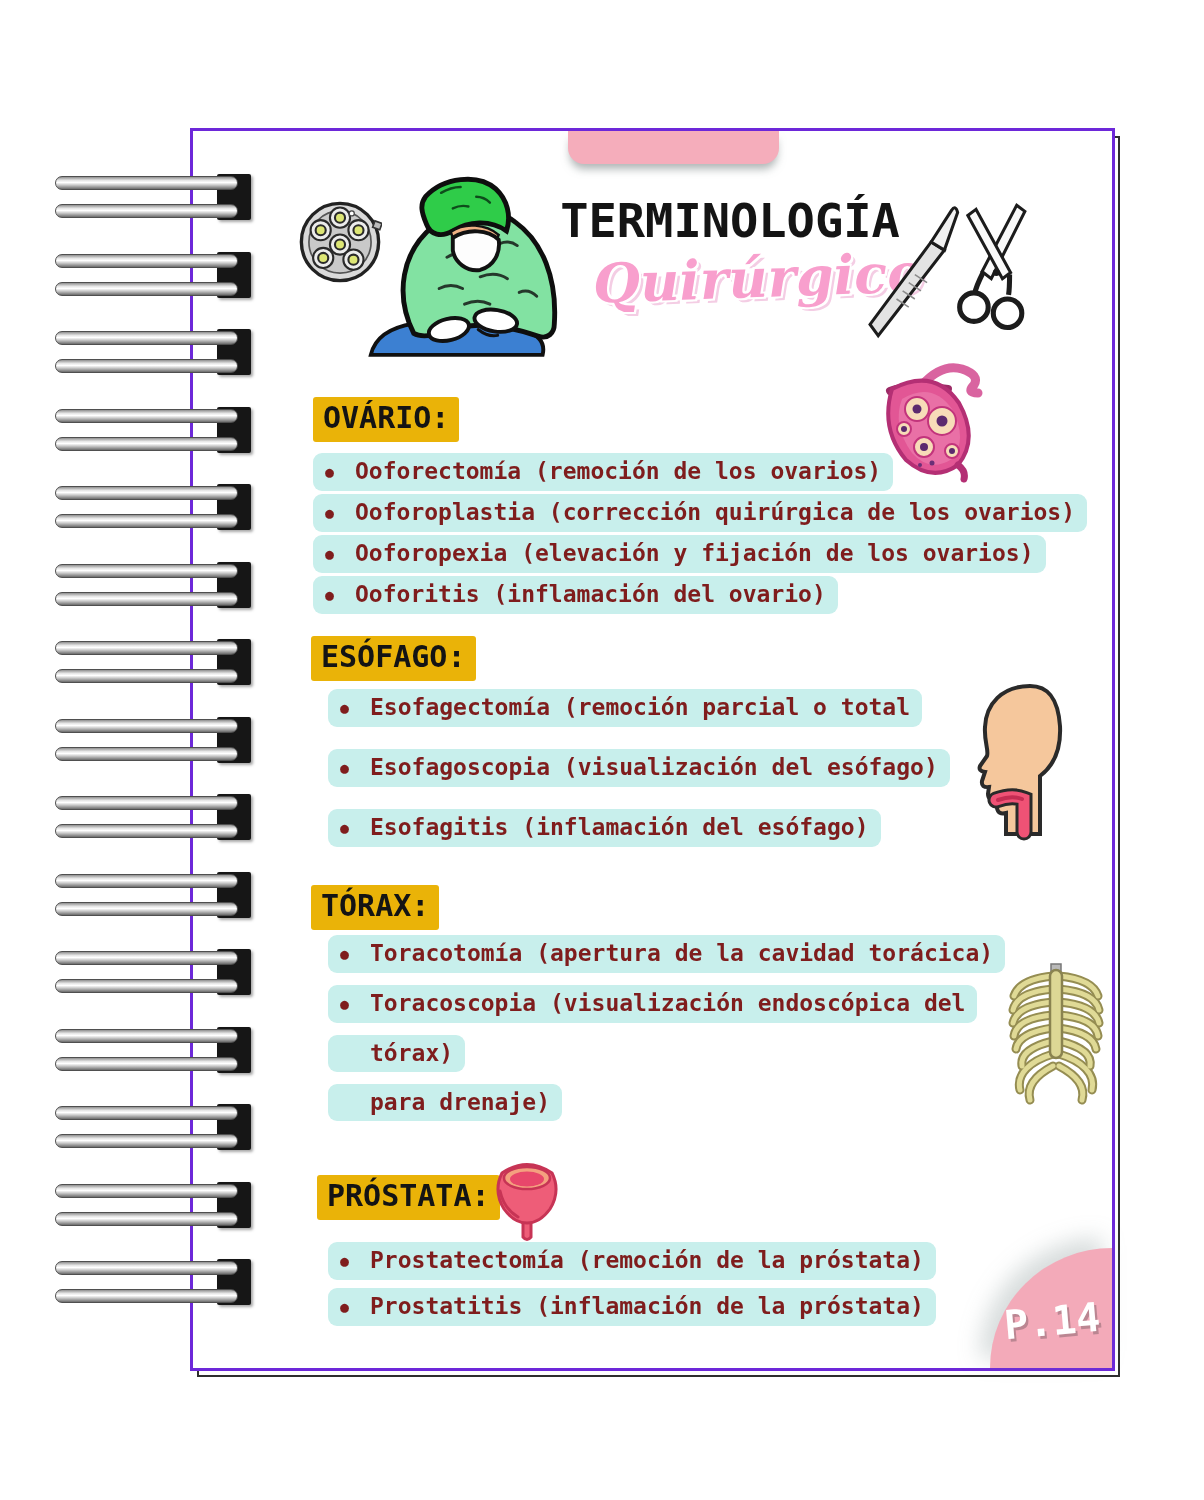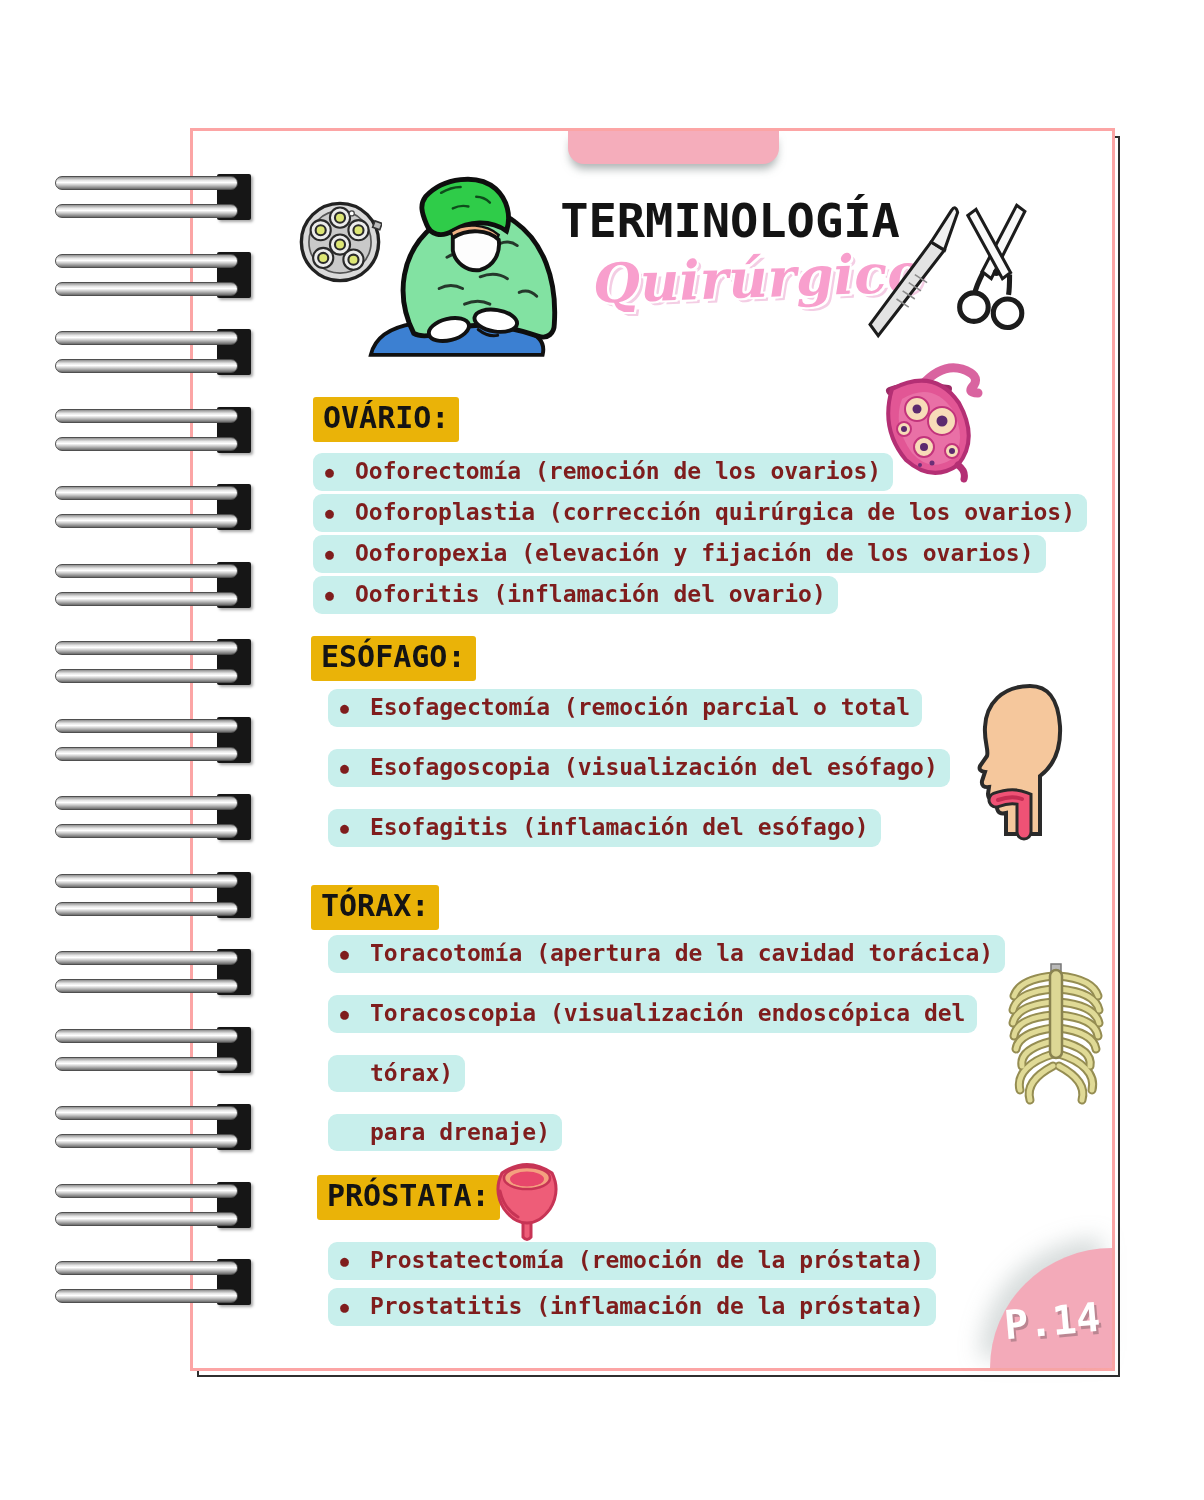--- a/index.html
+++ b/index.html
@@ -5,21 +5,21 @@
   * { margin:0; padding:0; box-sizing:border-box; }
   html,body { background:#ffffff; }
   #canvas {
     position:relative; width:1204px; height:1500px; background:#ffffff;
     overflow:hidden; font-family:"DejaVu Sans Mono", monospace;
   }
 
   
   .page {
     position:absolute; left:190px; top:128px; width:925px; height:1243px;
-    background:#ffffff; border:3px solid #fca5a5;
+    background:#ffffff; border:3px solid #6d28d9;
     box-shadow: 6px 7px 0 -3px #ffffff, 6px 7px 0 -1px #2e2e2e;
     z-index:1;
   }
 
   
   .spiral { position:absolute; left:55px; width:196px; height:46px; z-index:3; }
   .spiral .plate {
     position:absolute; right:0; top:0; width:34px; height:46px;
     background:#161616; border-radius:2px; box-shadow:2px 2px 3px rgba(0,0,0,.35);
   }
@@ -55,21 +55,21 @@
     letter-spacing:0px;
   }
   .rows { position:absolute; }
   .row {
     display:table; background:#c8efec; border-radius:9px;
     padding:5px 12px 6px 12px; font-weight:bold; font-size:23px; line-height:26px;
     color:#7f1d1d; white-space:pre;
   }
   .row.bullet::before { content:"●"; display:inline-block; width:30px; font-size:15px; vertical-align:2px; }
   .row.cont { padding-left:42px; }
-  .g3 .row { margin-bottom:3px; } .g6 .row { margin-bottom:22px; }
+  .g3 .row { margin-bottom:3px; } .g6 .row { margin-bottom:12px; }
   .g7 .row { margin-bottom:22px; } .g8 .row { margin-bottom:8px; }
 
   
   .badge {
     position:absolute; right:0; bottom:0; width:122px; height:120px;
     background:#f3aab9; border-top-left-radius:100%;
     box-shadow:-10px -10px 22px rgba(140,155,155,.35);
   }
   .badge span {
     position:absolute; right:12px; bottom:24px; color:#ffffff;

